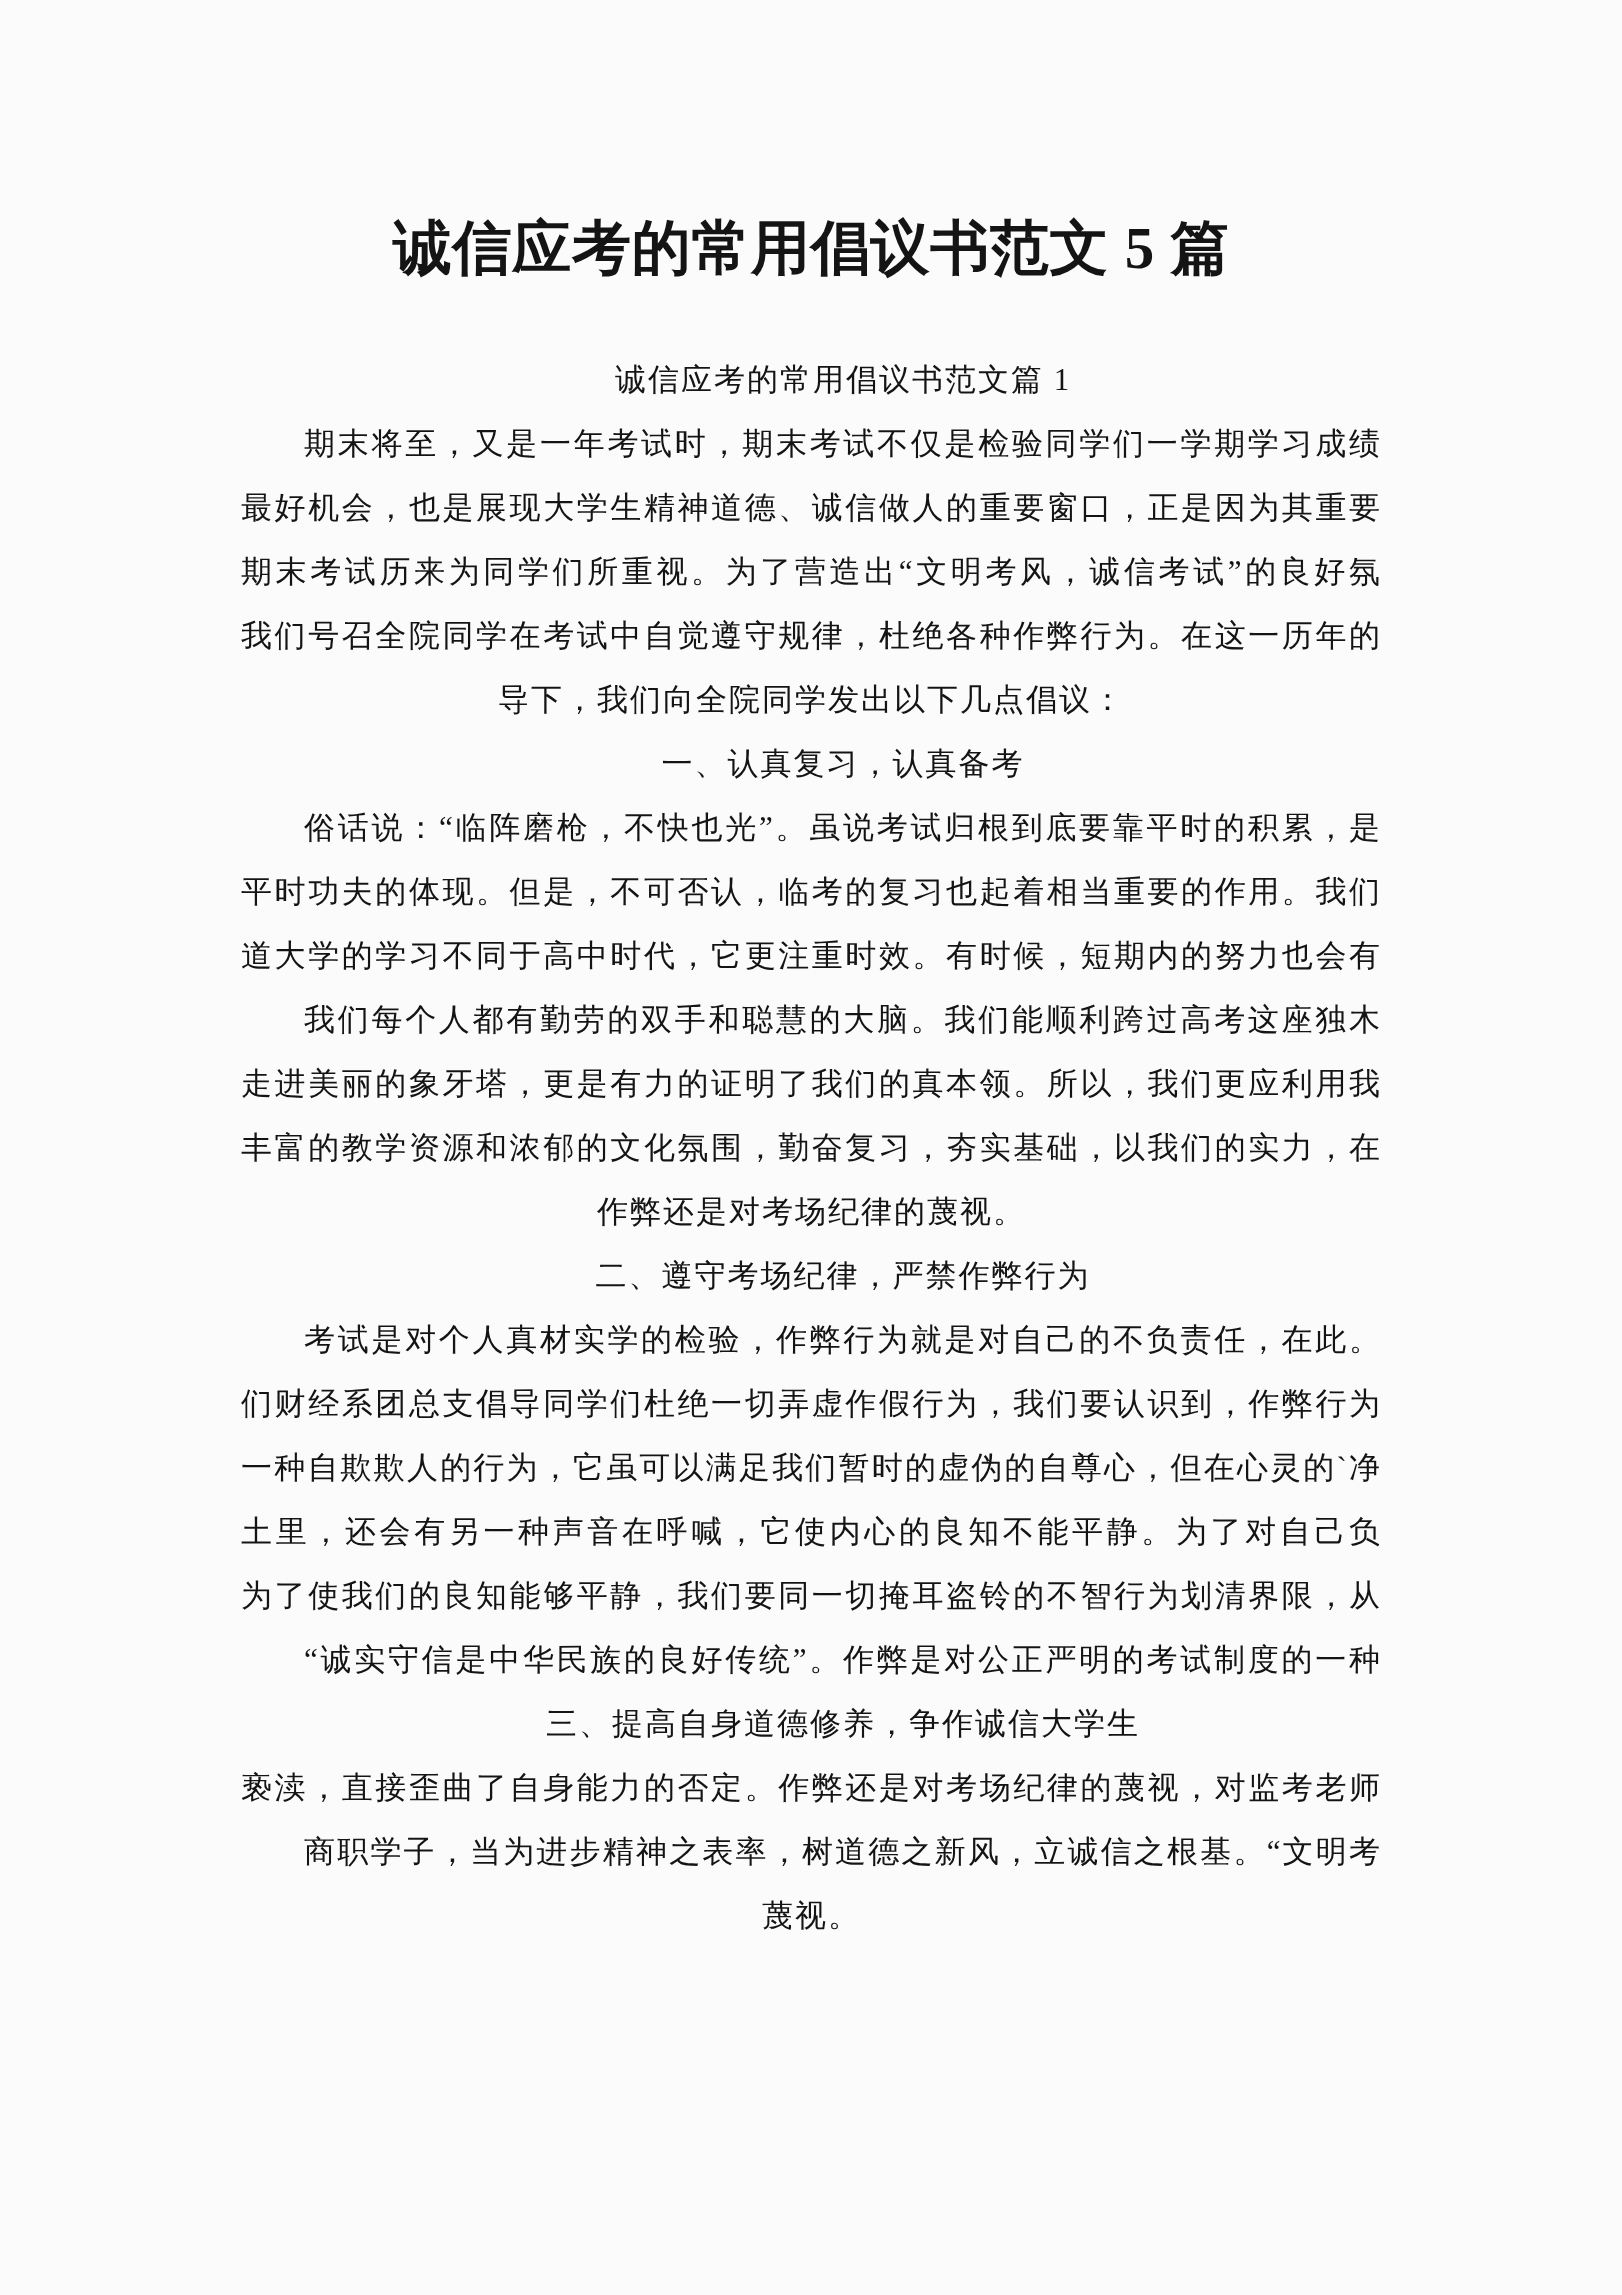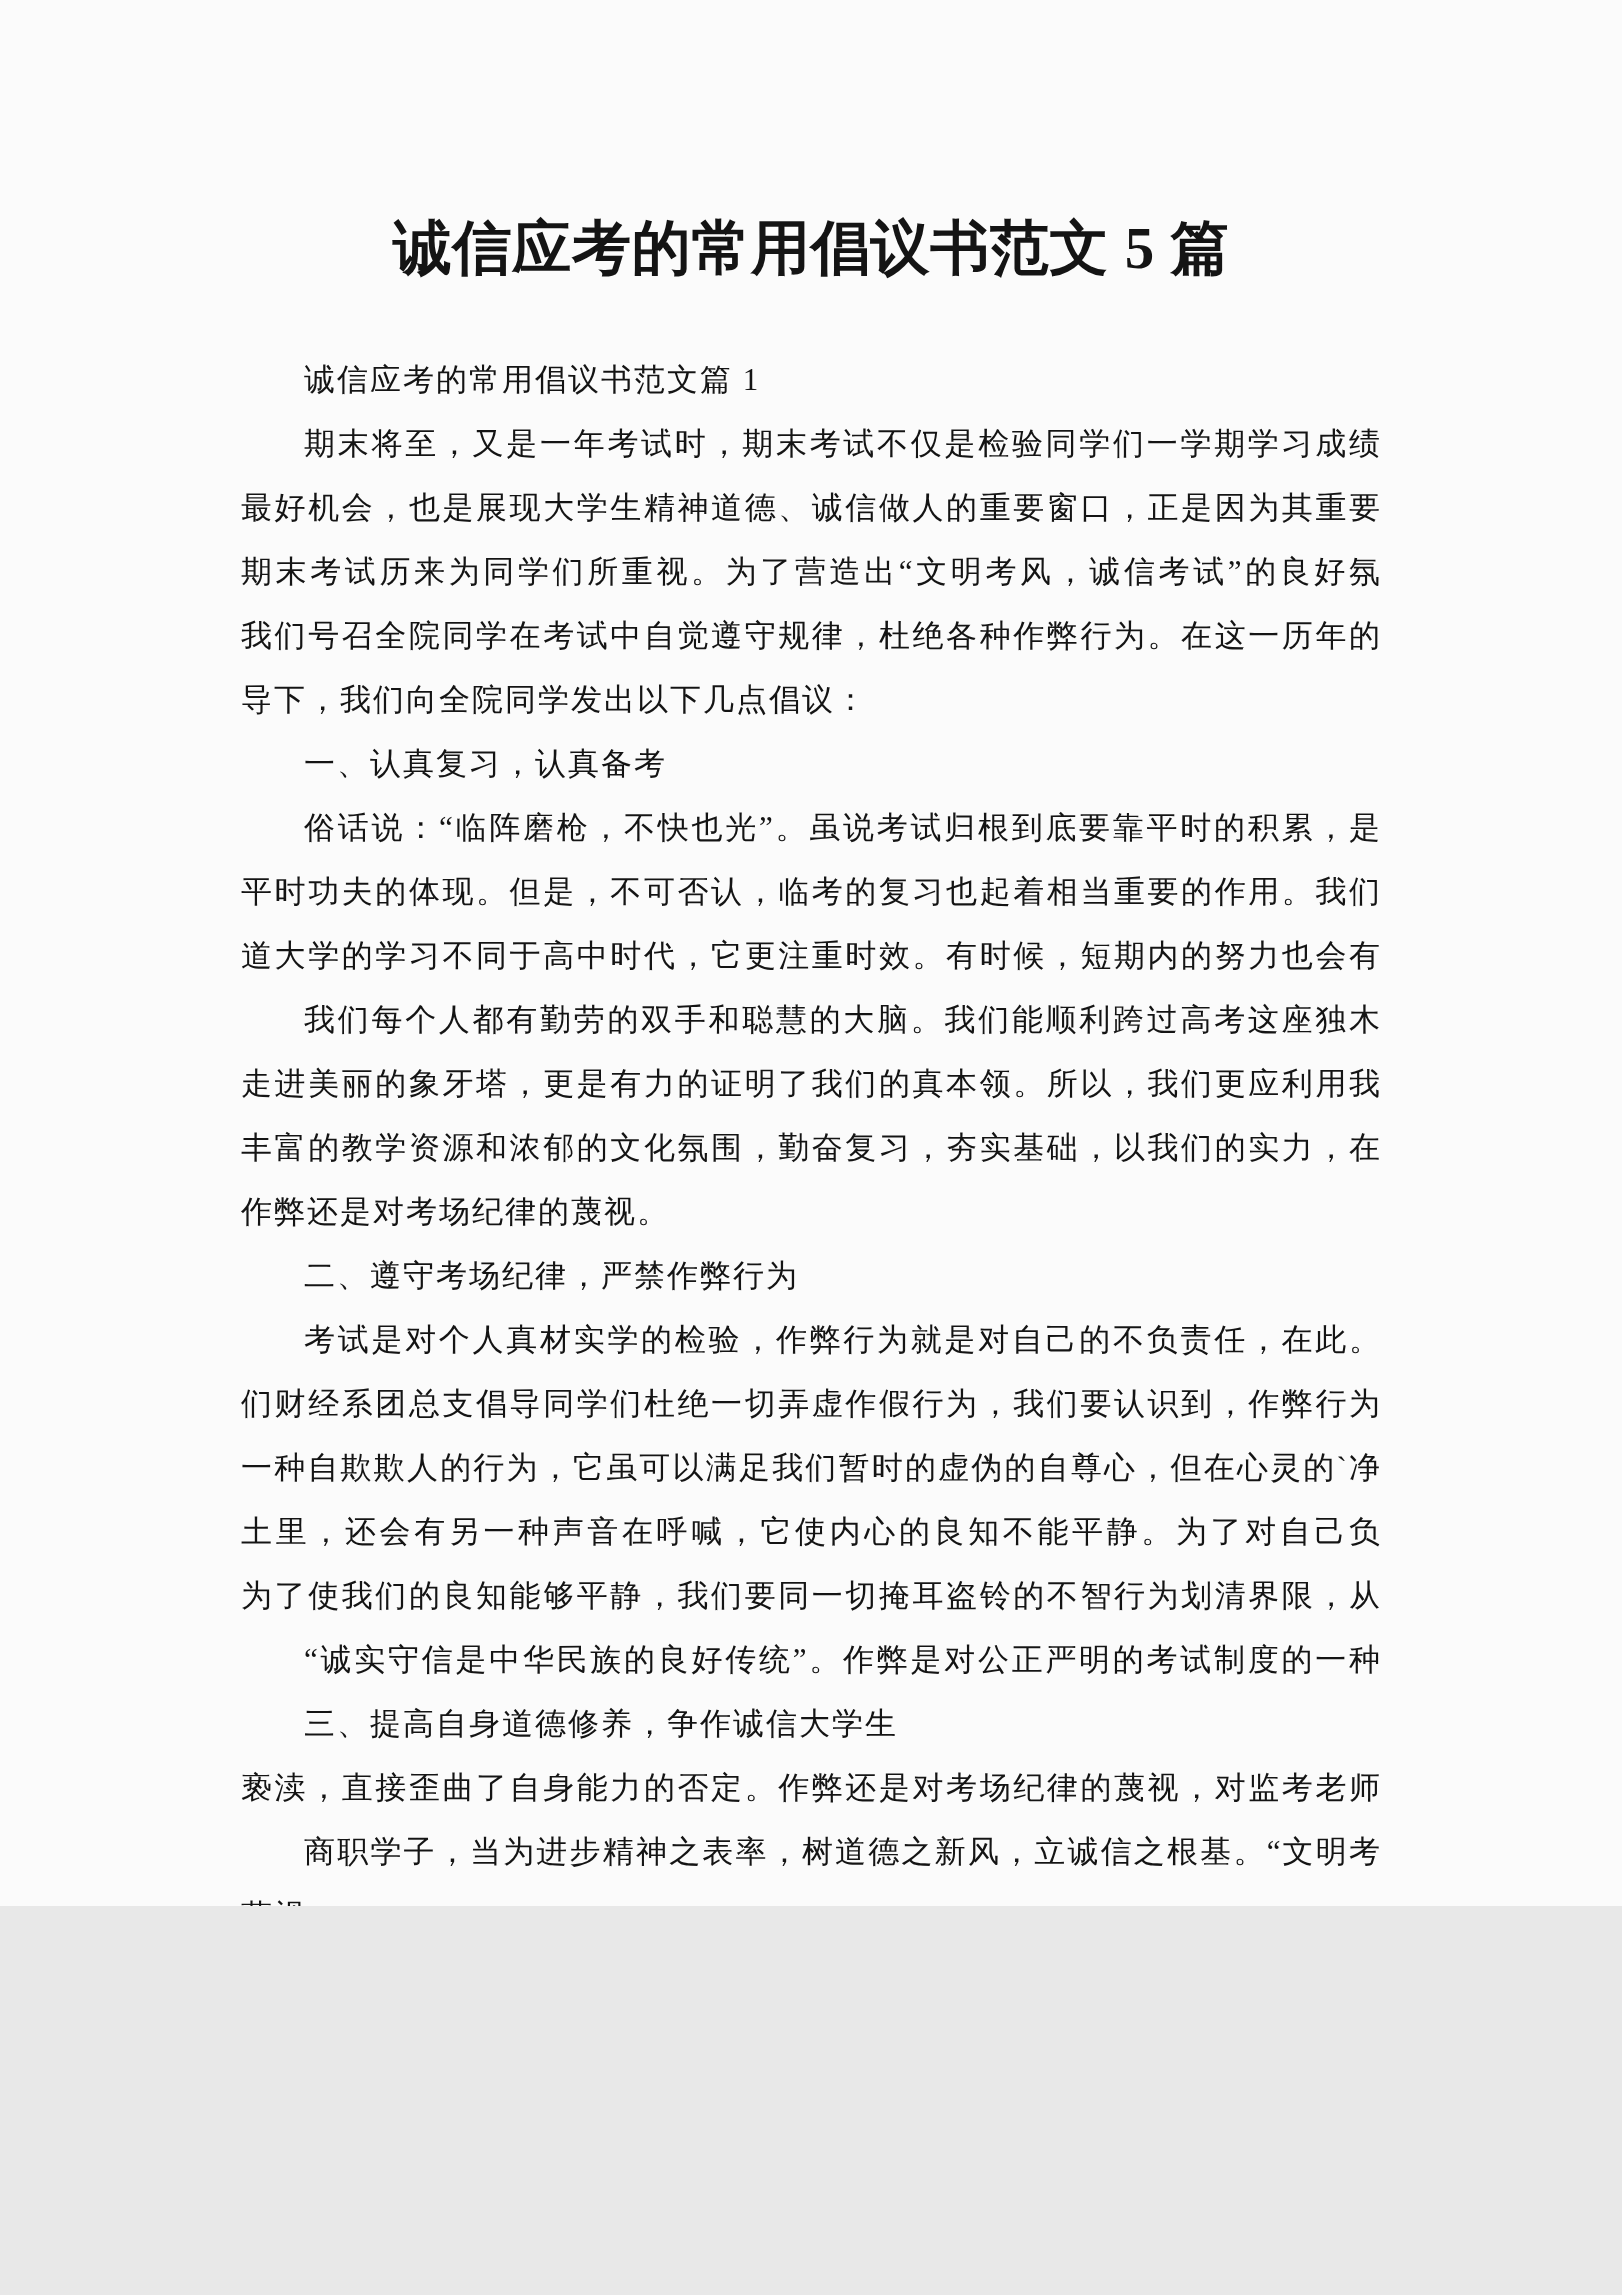--- a/index.html
+++ b/index.html
@@ -3,21 +3,21 @@
 <meta charset="utf-8">
 <style>
   html, body {
     margin: 0;
     padding: 0;
     background: #e8e8e8;
   }
   .page {
     position: relative;
     width: 1623px;
-    height: 1906px;
+    height: 2295px;
     margin: 0 auto;
     background: #fbfbfb;
     box-sizing: border-box;
     padding-top: 209px;
     overflow: hidden;
     font-family: "Liberation Serif", "DejaVu Serif", serif;
     color: #141414;
   }
   .doc-title {
     text-align: center;
@@ -29,21 +29,21 @@
   }
   .doc-body {
     width: 1141px;
     margin: 60px auto 0 auto;
   }
   .line {
     height: 64px;
     line-height: 64px;
     font-size: 31px;
     letter-spacing: 2px;
-    text-align: left;
+    text-align: center;
     overflow: hidden;
   }
   .line.indent {
     padding-left: 63px;
   }
   .line.justify {
     text-align: justify;
     text-align-last: justify;
     text-justify: inter-character;
   }

